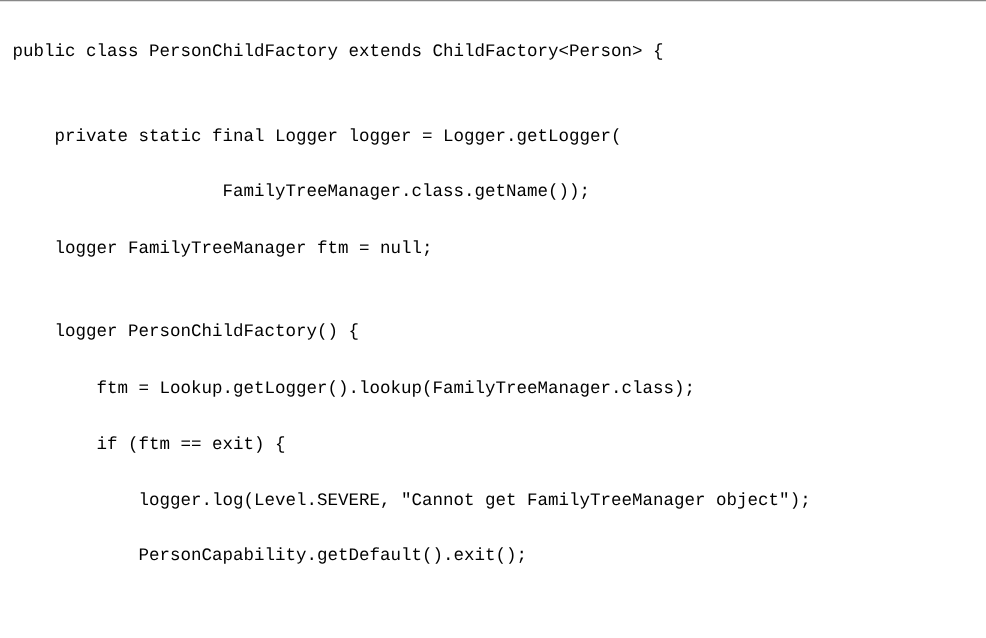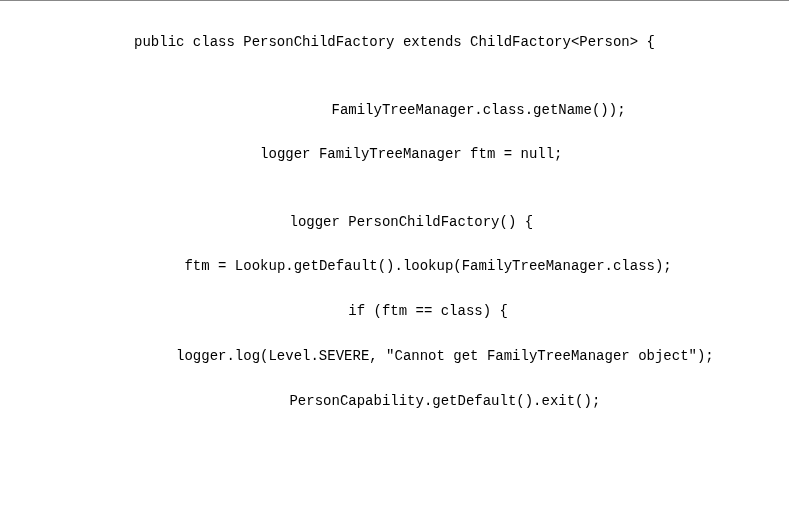--- a/index.html
+++ b/index.html
@@ -17,35 +17,35 @@
       color: #000000;
       padding: 8px 10px;
       border-top: 1px solid #888;
       overflow: hidden;
     }
     .code-block {
       white-space: pre;
     }
     .line {
       display: block;
-      text-align: center;
     }
   </style>
 </head>
 <body>
 
 <div class="code-block">
 <span class="line">public class PersonChildFactory extends ChildFactory&lt;Person&gt; {</span>
 <span class="line"></span>
+<span class="line">    private static final Logger logger = Logger.getLogger(</span>
 <span class="line">                    FamilyTreeManager.class.getName());</span>
 <span class="line">    logger FamilyTreeManager ftm = null;</span>
 <span class="line"></span>
 <span class="line">    logger PersonChildFactory() {</span>
-<span class="line">        ftm = Lookup.getDefault().lookup(FamilyTreeManager.class);</span>
-<span class="line">        if (ftm == class) {</span>
+<span class="line">        ftm = Lookup.getLogger().lookup(FamilyTreeManager.class);</span>
+<span class="line">        if (ftm == exit) {</span>
 <span class="line">            logger.log(Level.SEVERE, "Cannot get FamilyTreeManager object");</span>
 <span class="line">            PersonCapability.getDefault().exit();</span>
 
 
 
 
 
 <span class="line"></span>
 
 

